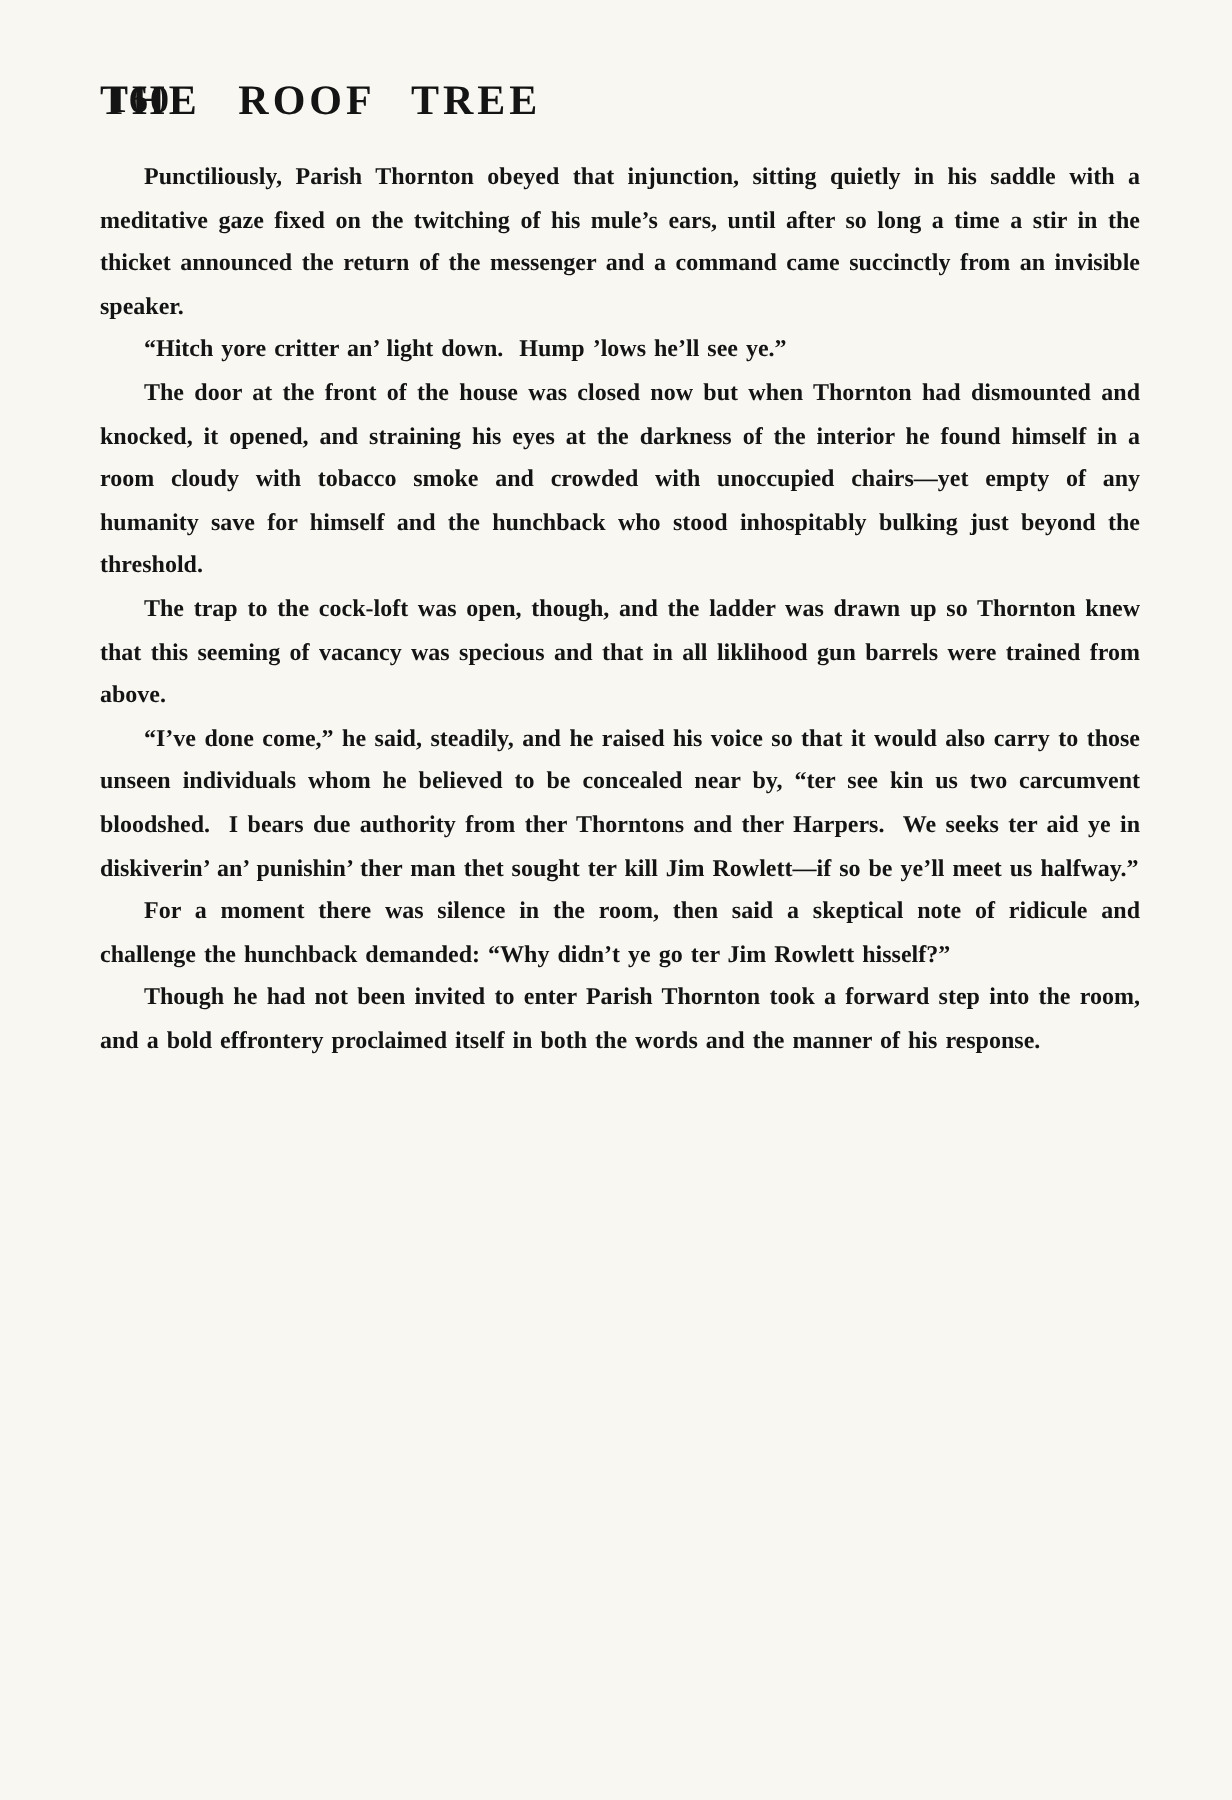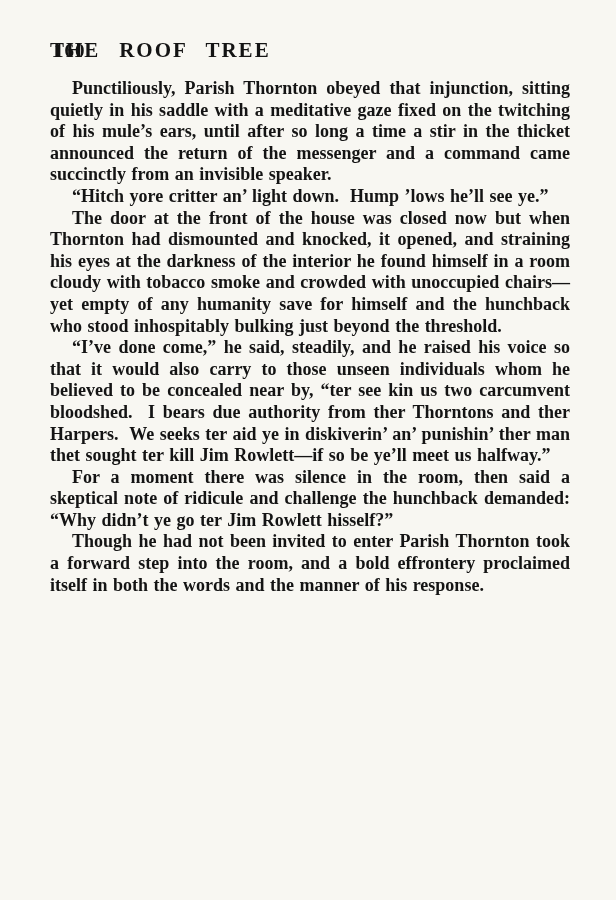--- a/index.html
+++ b/index.html
@@ -38,38 +38,39 @@
     font-size: 21px;
     letter-spacing: 2px;
     word-spacing: 0.55em;
     font-weight: bold;
   }
   .text-block {
     width: 520px;
   }
   .text-block p {
     margin: 0;
-    font-size: 18px;
+    font-size: 12px;
     line-height: 21.6px;
     text-align: justify;
     text-indent: 22px;
     white-space: pre-wrap;
     word-spacing: 1px;
   }
 </style>
 </head>
 <body>
 
 <div class="page">
   <header class="page-header">
     <span class="page-number">160</span>
     <h1 class="book-title">THE ROOF TREE</h1>
   </header>
 
   <main class="text-block">
     <p>Punctiliously, Parish Thornton obeyed that injunction, sitting quietly in his saddle with a meditative gaze fixed on the twitching of his mule’s ears, until after so long a time a stir in the thicket announced the return of the messenger and a command came succinctly from an invisible speaker.</p>
     <p>“Hitch yore critter an’ light down.  Hump ’lows he’ll see ye.”</p>
     <p>The door at the front of the house was closed now but when Thornton had dismounted and knocked, it opened, and straining his eyes at the darkness of the interior he found himself in a room cloudy with tobacco smoke and crowded with unoccupied chairs—yet empty of any humanity save for himself and the hunchback who stood inhospitably bulking just beyond the threshold.</p>
+    <p>The trap to the cock-loft was open, though, and the ladder was drawn up so Thornton knew that this seeming of vacancy was specious and that in all liklihood gun barrels were trained from above.</p>
     <p>“I’ve done come,” he said, steadily, and he raised his voice so that it would also carry to those unseen individuals whom he believed to be concealed near by, “ter see kin us two carcumvent bloodshed.  I bears due authority from ther Thorntons and ther Harpers.  We seeks ter aid ye in diskiverin’ an’ punishin’ ther man thet sought ter kill Jim Rowlett—if so be ye’ll meet us halfway.”</p>
     <p>For a moment there was silence in the room, then said a skeptical note of ridicule and challenge the hunchback demanded: “Why didn’t ye go ter Jim Rowlett hisself?”</p>
     <p>Though he had not been invited to enter Parish Thornton took a forward step into the room, and a bold effrontery proclaimed itself in both the words and the manner of his response.</p>
   </main>
 </div>
 
 </body></html>

